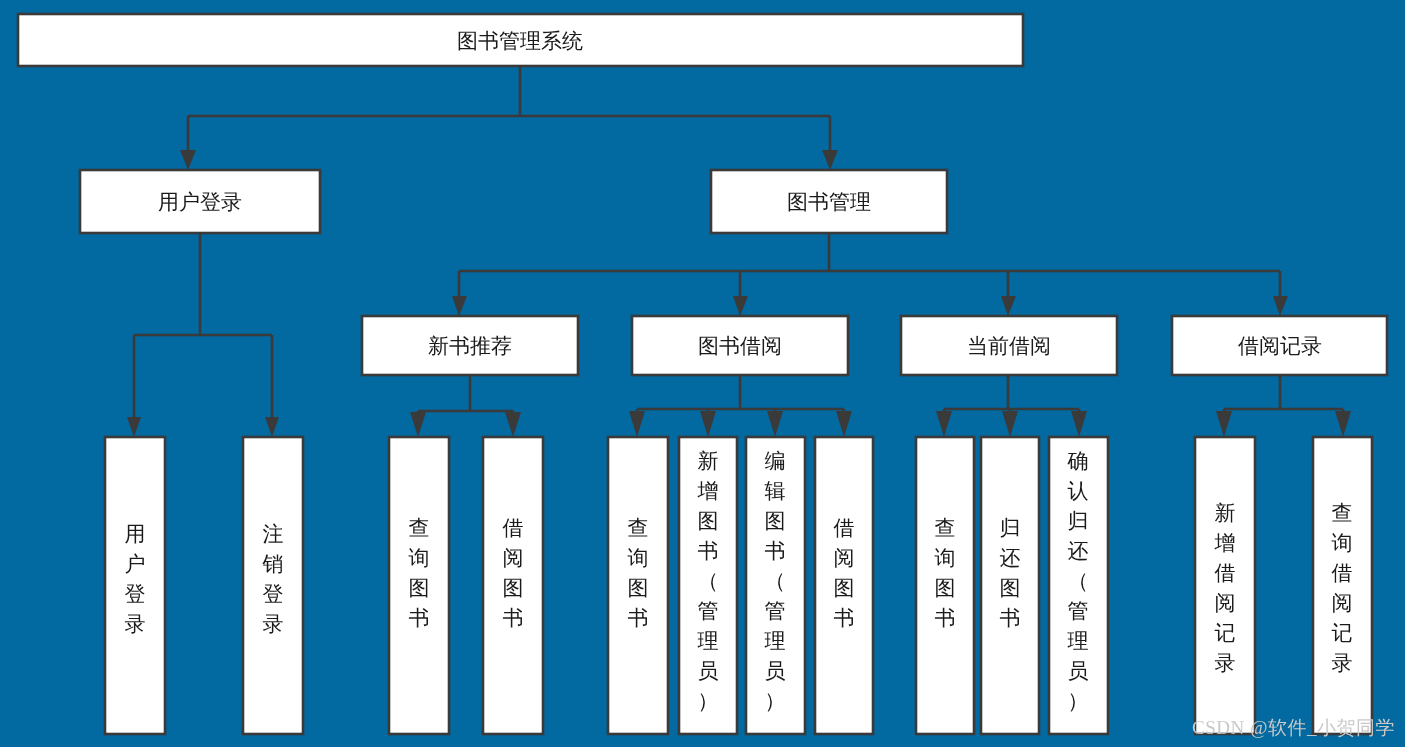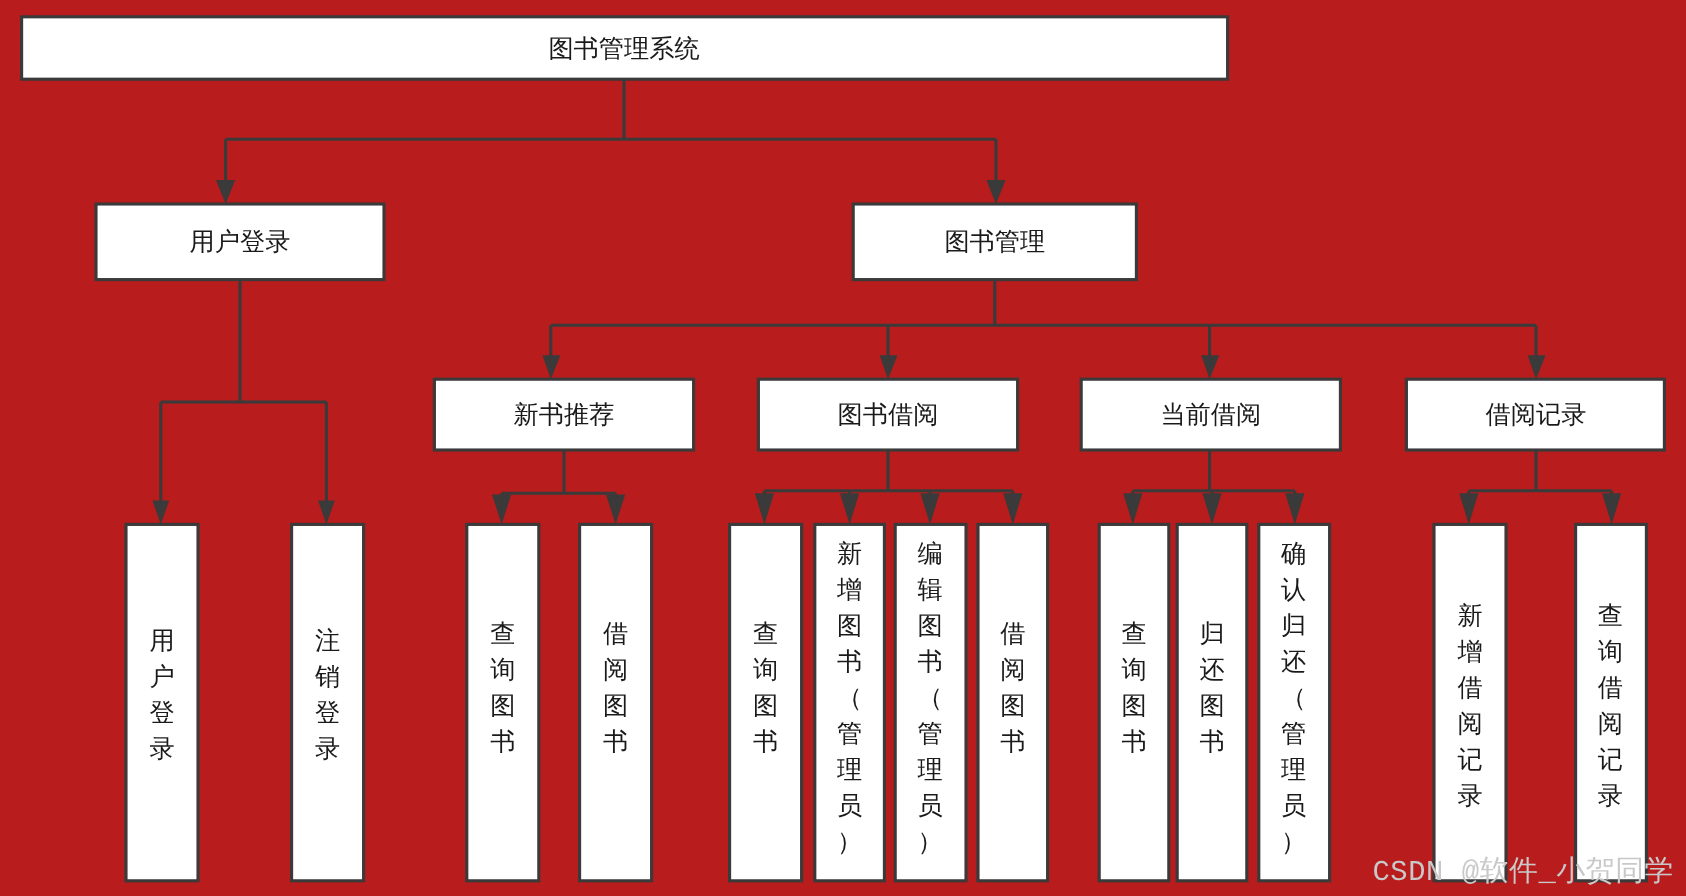--- a/index.html
+++ b/index.html
@@ -8,21 +8,21 @@
     padding: 0;
     background: #ffffff;
   }
   body {
     font-family: "Liberation Sans", "DejaVu Sans", sans-serif;
   }
   #diagram-root {
     position: relative;
     width: 1405px;
     height: 747px;
-    background: #b91c1c;
+    background: #0369a1;
     overflow: hidden;
   }
   svg#flow {
     position: absolute;
     left: 0;
     top: 0;
     width: 1405px;
     height: 747px;
     display: block;
   }
@@ -51,22 +51,22 @@
   .node-label-v {
     font-family: "Liberation Sans", "DejaVu Sans", sans-serif;
     font-size: 21px;
     fill: #1a1a1a;
     text-anchor: middle;
   }
   .watermark {
     position: absolute;
     right: 10px;
     bottom: 6px;
-    font-family: Liberation Mono, monospace;
-    font-size: 24px;
+    font-family: Liberation Serif, serif;
+    font-size: 19px;
     color: #c9c9c9;
     letter-spacing: 0.5px;
     white-space: nowrap;
     pointer-events: none;
   }
 </style>
 </head>
 <body>
 
 <div id="diagram-root">

